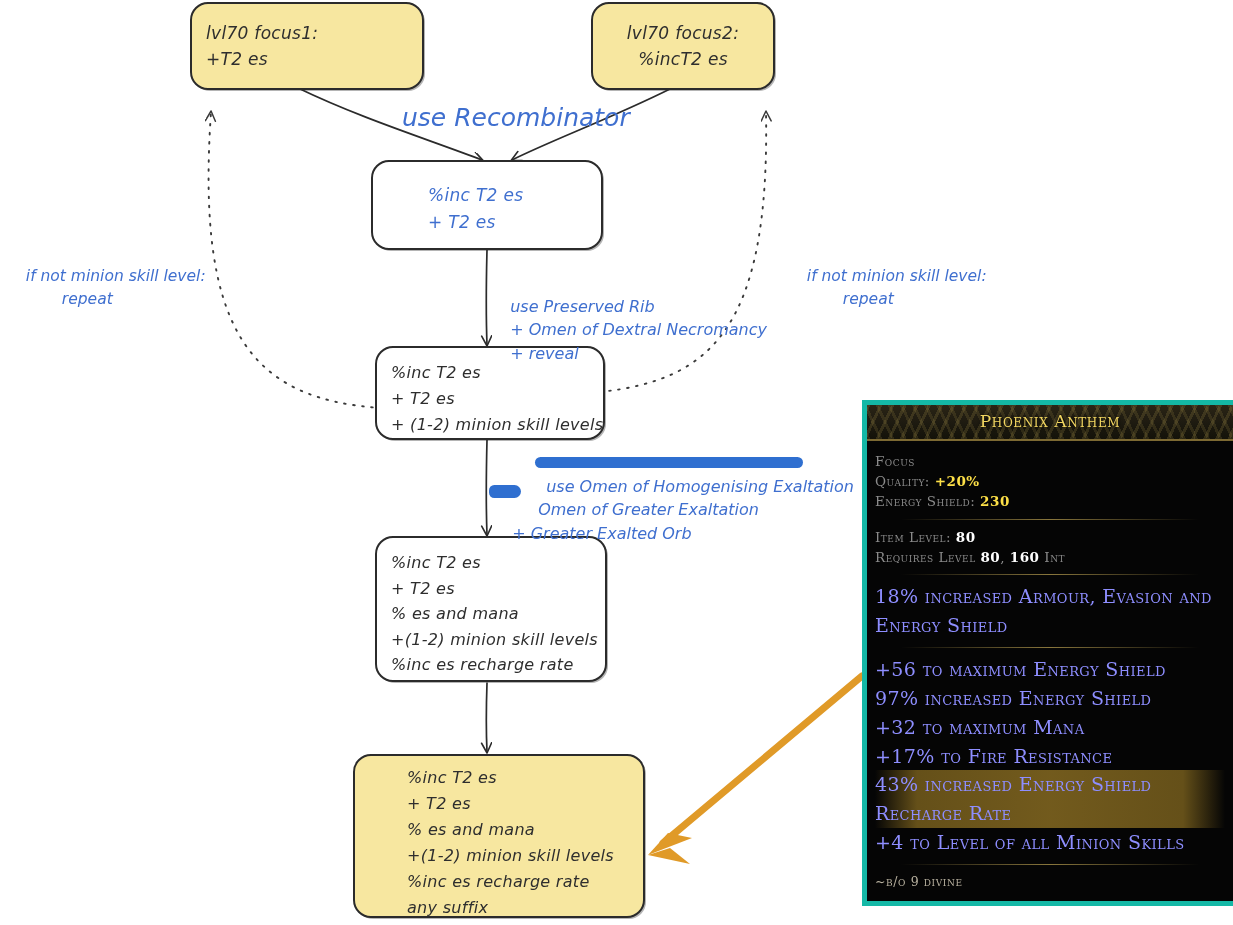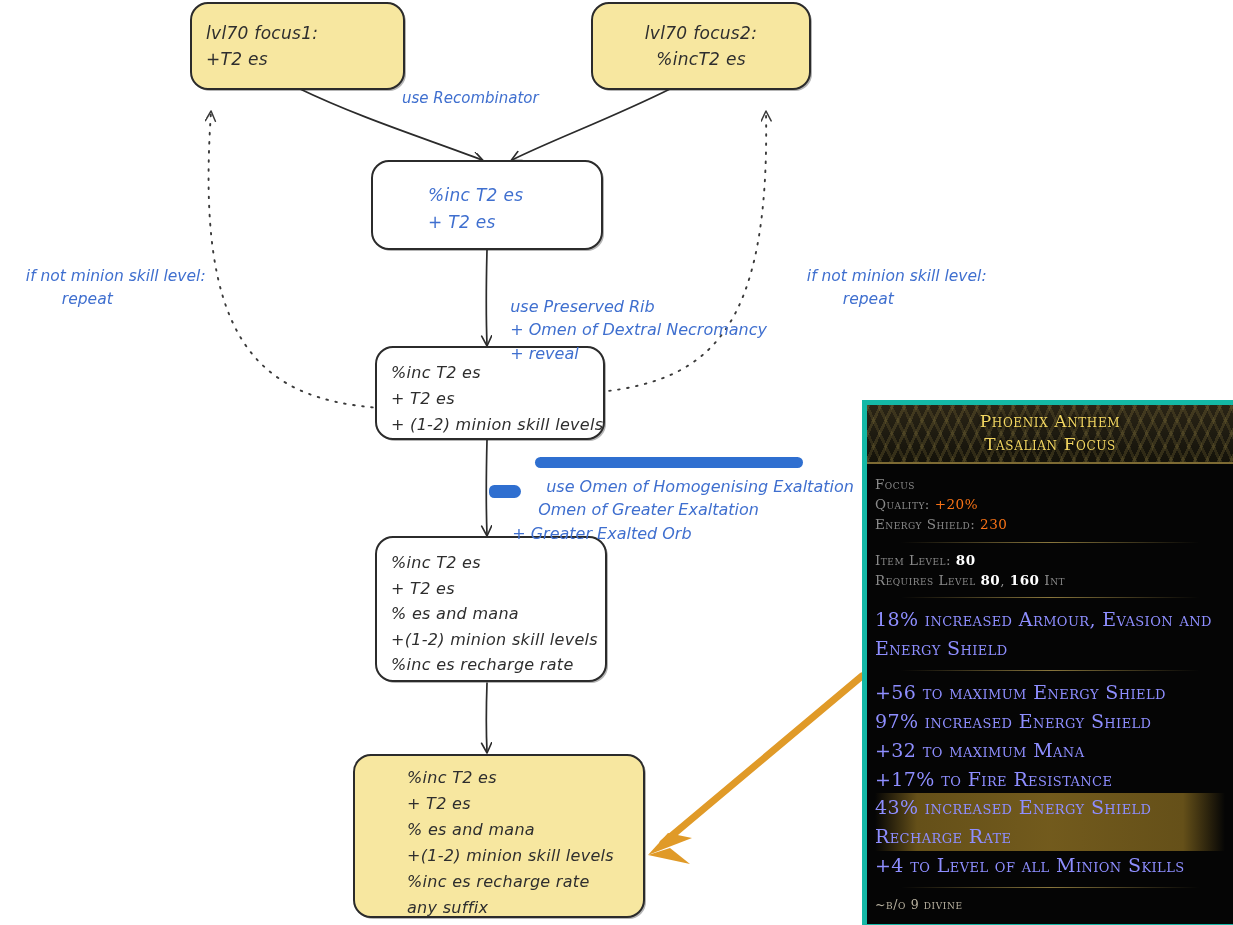--- a/index.html
+++ b/index.html
@@ -112,21 +112,21 @@
   }
   .tt-body { padding: 10px 8px 0 8px; }
   .tt-row {
     color: #8a8a8a;
     font-size: 13.5px;
     font-variant: small-caps;
     letter-spacing: 0.5px;
     line-height: 1.5;
   }
   .tt-row b { color: #ffffff; font-weight: 700; }
-  .tt-row .val-blue { color: #f97316; font-weight: 400; }
+  .tt-row .val-blue { color: #fde047; font-weight: 700; }
   .tt-sep {
     height: 1px;
     margin: 7px 26px;
     background: linear-gradient(90deg, rgba(120,100,50,0) 0%, rgba(160,138,70,0.85) 50%, rgba(120,100,50,0) 100%);
   }
   .tt-mod {
     color: #8e8eff;
     font-size: 19px;
     font-variant: small-caps;
     letter-spacing: 0.4px;
@@ -174,28 +174,28 @@
     <path d="M600,392 C710,380 770,330 766,112" marker-end="url(#ahd)"></path>
   </g>
 
   <g>
     <path d="M862,676 L663,843" fill="none" stroke="#e09a28" stroke-width="7" stroke-linecap="round"></path>
     <path d="M648,855 L692,838 L668,833 Z" fill="#e09a28"></path>
     <path d="M648,855 L690,864 L670,848 Z" fill="#e09a28"></path>
   </g>
 </svg>
 
-<div class="node yellow" style="left:190px; top:2px; width:215px; height:88px;">
+<div class="node yellow" style="left:190px; top:2px; width:234px; height:88px;">
   <div class="node-text hand" style="top:16px; font-size:17px; line-height:1.55;">
     <span class="line txt-dark">lvl70 focus1:</span>
     <span class="line txt-dark">+T2 es</span>
   </div>
 </div>
 
-<div class="node yellow" style="left:591px; top:2px; width:220px; height:88px;">
+<div class="node yellow" style="left:591px; top:2px; width:184px; height:88px;">
   <div class="node-text hand" style="top:16px; font-size:17px; line-height:1.55; text-align:center;">
     <span class="line txt-dark">lvl70 focus2:</span>
     <span class="line txt-dark">%incT2 es</span>
   </div>
 </div>
 
 <div class="node" style="left:371px; top:160px; width:232px; height:90px;">
   <div class="node-text hand" style="top:20px; font-size:17px; line-height:1.6; padding-left:55px;">
     <span class="line txt-blue">%inc T2 es</span>
     <span class="line txt-blue">+ T2 es</span>
@@ -224,21 +224,21 @@
   <div class="node-text hand" style="top:9px; font-size:16px; line-height:1.62; padding-left:52px;">
     <span class="line txt-dark">%inc T2 es</span>
     <span class="line txt-dark">+ T2 es</span>
     <span class="line txt-dark">% es and mana</span>
     <span class="line txt-dark">+(1-2) minion skill levels</span>
     <span class="line txt-dark">%inc es recharge rate</span>
     <span class="line txt-dark">any suffix</span>
   </div>
 </div>
 
-<div class="annot" style="left:402px; top:88px; font-size:15px;">use Recombinator</div>
+<div class="annot" style="left:402px; top:100px; font-size:25px;">use Recombinator</div>
 
 <div class="annot" style="left:500px; top:272px; font-size:16px;">
   <span class="line">use Preserved Rib</span>
   <span class="line">+ Omen of Dextral Necromancy</span>
   <span class="line">+ reveal</span>
 </div>
 
 <div class="annot" style="left:502px; top:452px; font-size:16px;">
   <span class="line" style="padding-left:34px;">use Omen of Homogenising Exaltation</span>
   <span class="line" style="padding-left:26px;">Omen of Greater Exaltation</span>
@@ -254,21 +254,20 @@
 
 <div class="annot" style="left:797px; top:243px; font-size:15.5px;">
   <span class="line">if not minion skill level:</span>
   <span class="line" style="padding-left:36px;">repeat</span>
 </div>
 
 <div class="tooltip">
 
   <div class="tt-header">
     <span class="tt-name">Phoenix Anthem</span>
-    <span class="tt-name">Tasalian Focus</span>
   </div>
 
   <div class="tt-body">
 
     <div class="tt-row">Focus</div>
 
     <div class="tt-row">
       <span>Quality:</span>
       <span class="val-blue">+20%</span>
     </div>

